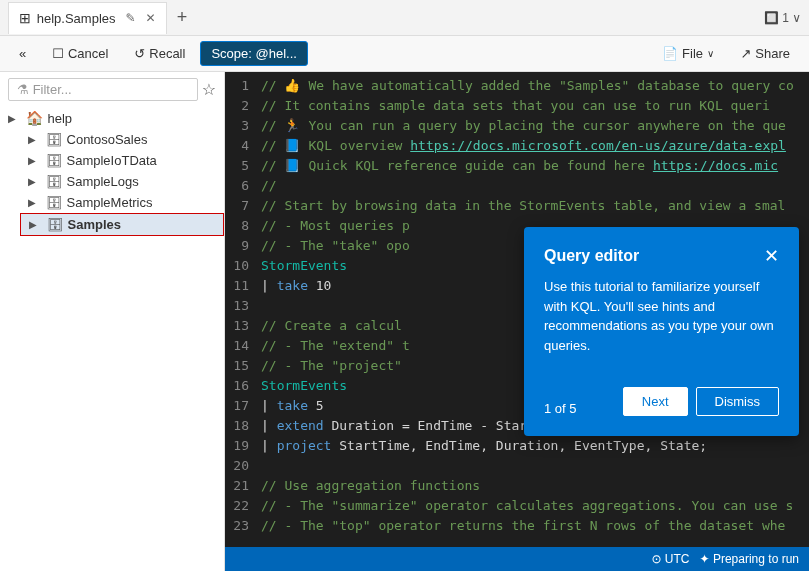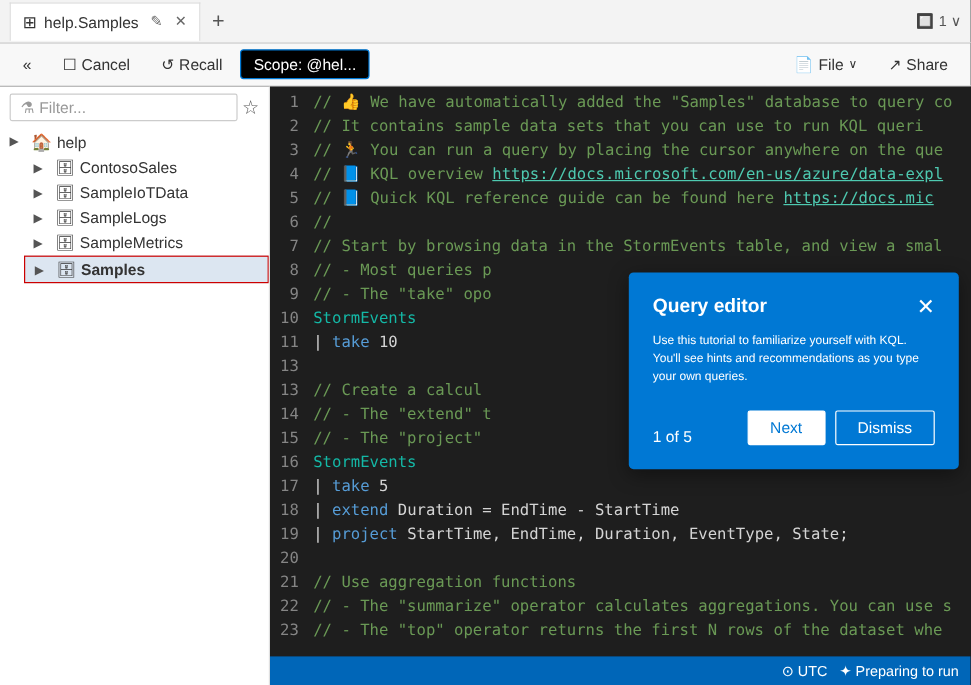--- a/index.html
+++ b/index.html
@@ -21,21 +21,21 @@
 
     
     .toolbar {
       display: flex; align-items: center; background: #f8f8f8; border-bottom: 1px solid #ddd;
       height: 36px; padding: 0 8px; gap: 4px; flex-shrink: 0;
     }
     .toolbar-btn {
       display: flex; align-items: center; gap: 4px; padding: 4px 10px; font-size: 13px;
       background: none; border: 1px solid transparent; cursor: pointer; color: #333; border-radius: 2px;
     }
-    .toolbar-btn.scope-btn { background: #000000; color: #fff; border-color: #0078d4; border-radius: 3px; }
+    .toolbar-btn.scope-btn { background: #0c4a6e; color: #fff; border-color: #0078d4; border-radius: 3px; }
     .chevron { font-size: 10px; }
 
     
     .main-content { display: flex; flex: 1; overflow: hidden; }
 
     
     .sidebar {
       width: 225px; background: #fff; border-right: 1px solid #e0e0e0;
       display: flex; flex-direction: column; flex-shrink: 0;
     }
@@ -84,21 +84,21 @@
     }
     .status-right { margin-left: auto; display: flex; align-items: flex-start; gap: 10px; }
     .popup {
       background: #0078d4; color: #fff; border-radius: 4px; padding: 20px;
       width: 275px; position: absolute; top: 155px; right: 10px;
       pointer-events: all; box-shadow: 0 4px 16px rgba(0,0,0,0.4);
     }
     .popup-header { display: flex; align-items: center; justify-content: space-between; margin-bottom: 12px; }
     .popup-title { font-size: 16px; font-weight: 600; color: #fff; }
     .popup-close { background: none; border: none; color: #fff; cursor: pointer; font-size: 18px; line-height: 1; }
-    .popup-body { font-size: 10px; color: #fff; line-height: 1.5; margin-bottom: 20px; }
+    .popup-body { font-size: 13px; color: #fff; line-height: 1.5; margin-bottom: 32px; }
     .popup-footer { display: flex; align-items: flex-end; gap: 8px; }
     .popup-page { font-size: 13px; color: #fff; margin-right: auto; }
     .popup-btn {
       padding: 6px 18px; border-radius: 2px; font-size: 13px; cursor: pointer;
       border: 1px solid #fff;
     }
     .popup-btn-next { background: #ffffff; color: #0078d4; border-color: #fff; }
     .popup-btn-dismiss { background: transparent; color: #fff; border-color: #fff; }
 
     

